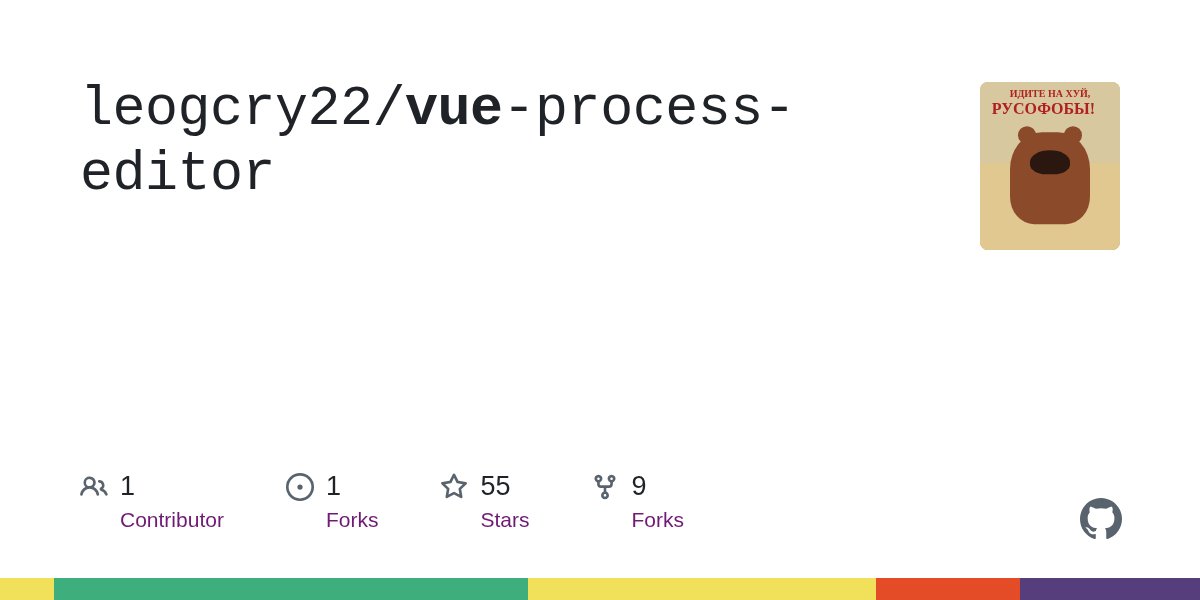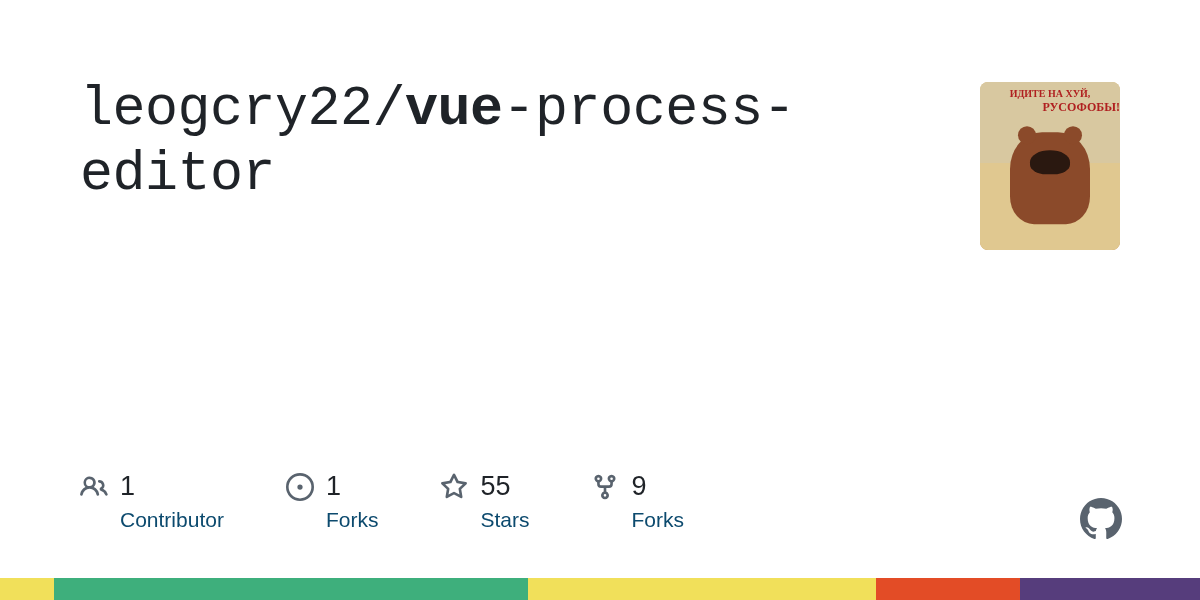--- a/index.html
+++ b/index.html
@@ -54,36 +54,36 @@
     content:""; position:absolute; top:18px; left:50%; transform:translateX(-50%);
     width:40px; height:24px; background:#2a1810; border-radius:50% 50% 40% 40%;
   }
   .avatar-ear1 { position:absolute; top:-6px; left:8px; width:18px; height:18px; background:#8b4a2a; border-radius:50%; }
   .avatar-ear2 { position:absolute; top:-6px; right:8px; width:18px; height:18px; background:#8b4a2a; border-radius:50%; }
   .avatar-text1 {
     position:absolute; top:6px; left:0; right:0; text-align:center;
     font-size:10px; font-weight:700; color:#b02020; font-family: Georgia, serif;
   }
   .avatar-text2 {
-    position:absolute; top:18px; left:0; right:0; text-align:right;
-    font-size:12px; font-weight:700; color:#b02020; font-family: Georgia, serif;
+    position:absolute; top:18px; left:0; right:13px; text-align:center;
+    font-size:16px; font-weight:700; color:#b02020; font-family: Georgia, serif;
   }
   .stats {
     position: absolute;
     left: 80px;
     bottom: 68px;
     display: flex;
     gap: 62px;
   }
   .stat { display: flex; flex-direction: column; gap: 6px; }
   .stat-top { display: flex; align-items: center; gap: 12px; }
   .stat-icon { width: 28px; height: 28px; color: #59636e; display:flex; align-items:center; justify-content:center; }
   .stat-icon svg { width: 28px; height: 28px; }
   .stat-count { font-size: 27px; color: #1f2328; font-weight: 400; }
-  .stat-label { font-size: 21px; color: #0c4a6e; margin-left: 40px; }
+  .stat-label { font-size: 21px; color: #701a75; margin-left: 40px; }
   .github-logo {
     position: absolute;
     right: 78px;
     bottom: 60px;
     width: 42px;
     height: 42px;
     color: #59636e;
   }
   .github-logo svg { width: 42px; height: 42px; }
   .color-bar {

